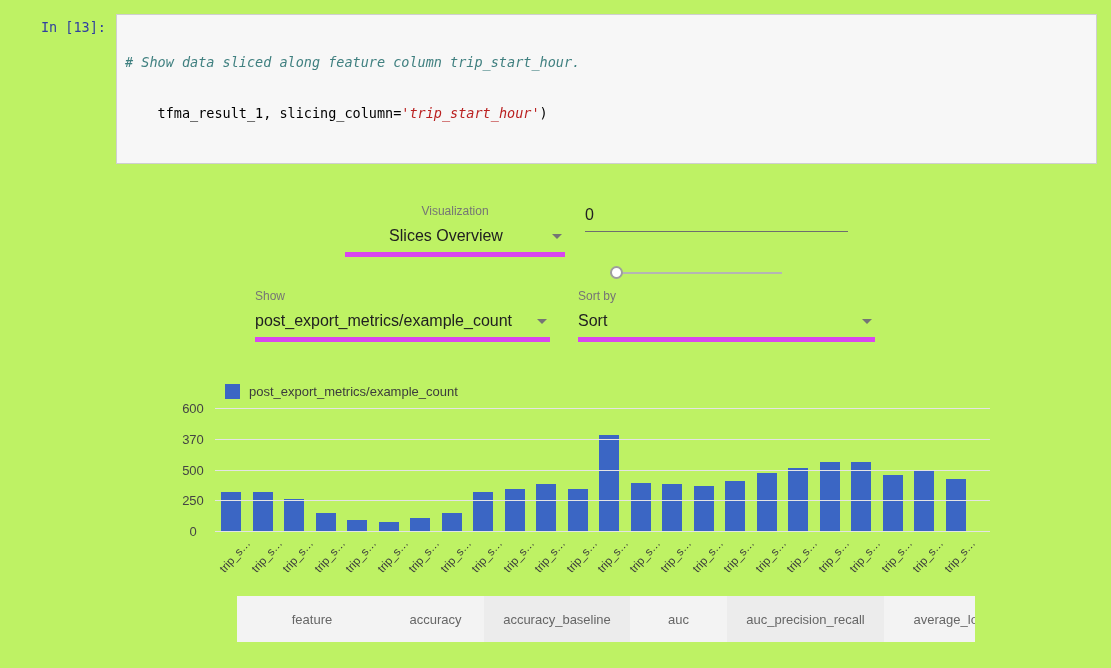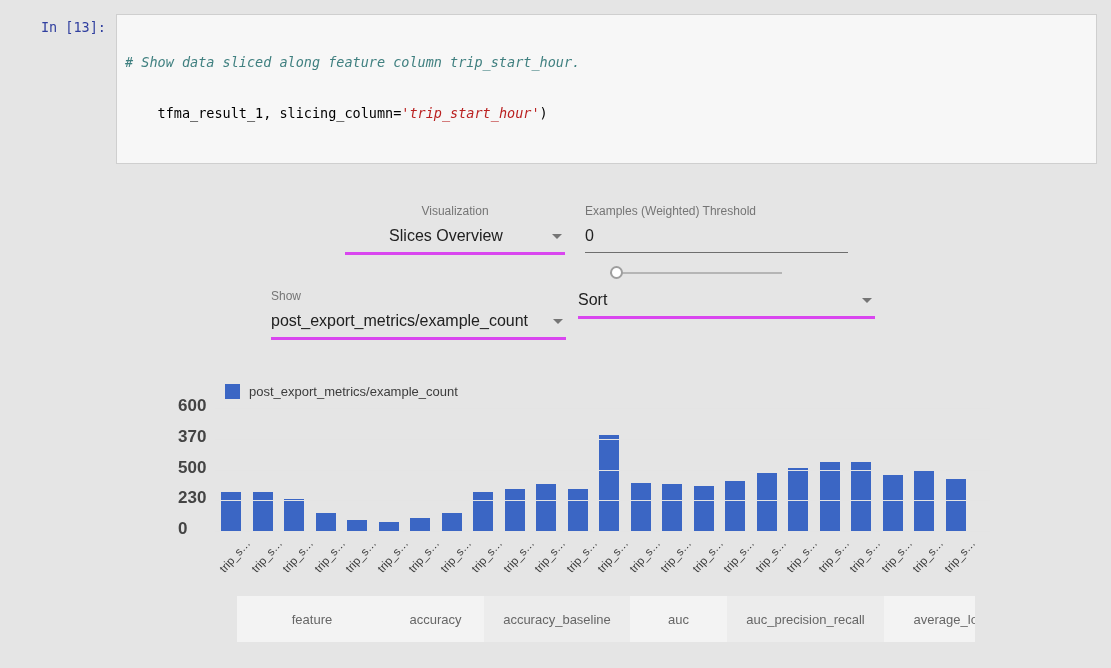--- a/index.html
+++ b/index.html
@@ -1,19 +1,19 @@
 <!DOCTYPE html>
 <html><head>
 <meta charset="utf-8">
 <style>
   * { margin: 0; padding: 0; box-sizing: border-box; }
   body { background: #ffffff; }
   .page {
     width: 1111px; height: 668px; position: relative; overflow: hidden;
-    background: #e5e5e5; font-family: "Liberation Sans", sans-serif;
+    background: #bef264; font-family: "Liberation Sans", sans-serif;
   }
 
   
   .cell { display: flex; padding: 14px 14px 0 14px; }
   .prompt {
     width: 92px; text-align: right; padding-top: 5px; flex: none;
     font-family: "DejaVu Sans Mono", monospace; font-size: 13.5px; color: #303F9F;
   }
   .code-box {
     flex: 1; margin-left: 10px; background: #f7f7f7; border: 1px solid #cfcfcf;
@@ -25,26 +25,26 @@
   .code-string { color: #BA2121; font-style: italic; }
 
   
   .widget { margin-left: 180px; margin-top: 40px; width: 812px; position: relative; }
 
   .ctrl-row1 { position: relative; height: 85px; }
   .ctrl-row2 { position: relative; height: 60px; }
   .ctrl { position: absolute; top: 0; }
   .ctrl-viz { left: 165px; width: 220px; text-align: center; }
   .ctrl-threshold { left: 405px; width: 263px; }
-  .ctrl-show { left: 91px; width: 295px; }
+  .ctrl-show { left: 75px; width: 295px; }
   .ctrl-sort { left: 398px; width: 297px; }
   .ctrl-label { font-size: 12px; color: #757575; margin-bottom: 7px; }
   .ctrl-value {
     font-size: 16px; color: #212121; padding: 2px 18px 7px 0;
-    border-bottom: 3px solid #d946ef; position: relative; white-space: nowrap;
+    border-bottom: 5px solid #d946ef; position: relative; white-space: nowrap;
     cursor: pointer;
   }
   .dd-arrow {
     position: absolute; right: 3px; top: 9px; width: 0; height: 0;
     border-left: 5px solid transparent; border-right: 5px solid transparent;
     border-top: 5px solid #757575;
   }
   .threshold-input {
     width: 100%; border: none; outline: none; background: transparent;
     font-family: "Liberation Sans", sans-serif; font-size: 16px; color: #212121;
@@ -58,22 +58,22 @@
   }
 
   
   .chart { margin-top: 34px; }
   .legend { margin-left: 45px; display: flex; align-items: center; height: 16px; }
   .legend-swatch { width: 15px; height: 15px; flex: none; }
   .legend-label { margin-left: 9px; font-size: 13px; color: #3c3c3c; }
   .plot-area { position: relative; margin-left: 35px; margin-top: 10px; width: 775px; height: 123px; }
   .gridline { position: absolute; left: 0; right: 0; height: 1px; background: #e4e4e4; }
   .ylabel {
-    position: absolute; left: -37px; width: 30px; text-align: left;
-    font-size: 17px; color: #444; font-weight: bold;
+    position: absolute; left: -37px; width: 30px; text-align: center;
+    font-size: 13px; color: #444;
   }
   .bars {
     position: absolute; left: 0; bottom: 0; width: 100%; height: 100%;
     display: flex; align-items: flex-end; padding-left: 6px; gap: 11.5px;
   }
   .bar { width: 20px; flex: none; }
   .x-axis-labels {
     display: flex; margin-left: 35px; padding-left: 6px; gap: 11.5px; height: 36px;
   }
   .xlabel { width: 20px; flex: none; position: relative; }
@@ -109,38 +109,38 @@
 
     <div class="ctrl-row1">
       <div class="ctrl ctrl-viz">
         <div class="ctrl-label">Visualization</div>
         <div class="ctrl-value">
           <span>Slices Overview</span>
           <span class="dd-arrow"></span>
         </div>
       </div>
       <div class="ctrl ctrl-threshold">
-        <div class="ctrl-label">Examples (Weighted) Threshold</div>
         <input class="threshold-input" value="0" style="">
       </div>
       <div class="slider">
         <div class="slider-track"></div>
         <div class="slider-handle"></div>
       </div>
     </div>
 
     <div class="ctrl-row2">
       <div class="ctrl ctrl-show">
         <div class="ctrl-label">Show</div>
         <div class="ctrl-value">
           <span>post_export_metrics/example_count</span>
           <span class="dd-arrow"></span>
         </div>
       </div>
       <div class="ctrl ctrl-sort">
+        <div class="ctrl-label">Sort by</div>
         <div class="ctrl-value">
           <span>Sort</span>
           <span class="dd-arrow"></span>
         </div>
       </div>
     </div>
 
     <div class="chart">
       <div class="legend">
         <span class="legend-swatch" style="background: rgb(59, 102, 196);"></span>
@@ -169,21 +169,21 @@
             <div class="bar" style="height: 63.96px; background: rgb(59, 102, 196);"></div>
             <div class="bar" style="height: 69.905px; background: rgb(59, 102, 196);"></div>
             <div class="bar" style="height: 69.905px; background: rgb(59, 102, 196);"></div>
             <div class="bar" style="height: 56.99px; background: rgb(59, 102, 196);"></div>
             <div class="bar" style="height: 60.885px; background: rgb(59, 102, 196);"></div>
             <div class="bar" style="height: 52.89px; background: rgb(59, 102, 196);"></div>
           </div>
       <div class="gridline" style="bottom: 0px;"></div>
           <div class="ylabel" style="bottom: -7px;">0</div>
           <div class="gridline" style="bottom: 30.75px;"></div>
-          <div class="ylabel" style="bottom: 23.75px;">230</div>
+          <div class="ylabel" style="bottom: 23.75px;">250</div>
           <div class="gridline" style="bottom: 61.5px;"></div>
           <div class="ylabel" style="bottom: 54.5px;">500</div>
           <div class="gridline" style="bottom: 92.25px;"></div>
           <div class="ylabel" style="bottom: 85.25px;">370</div>
           <div class="gridline" style="bottom: 123px;"></div>
           <div class="ylabel" style="bottom: 116px;">600</div>
         </div>
       <div class="x-axis-labels">
           <div class="xlabel">
             <span>trip_s…</span>

